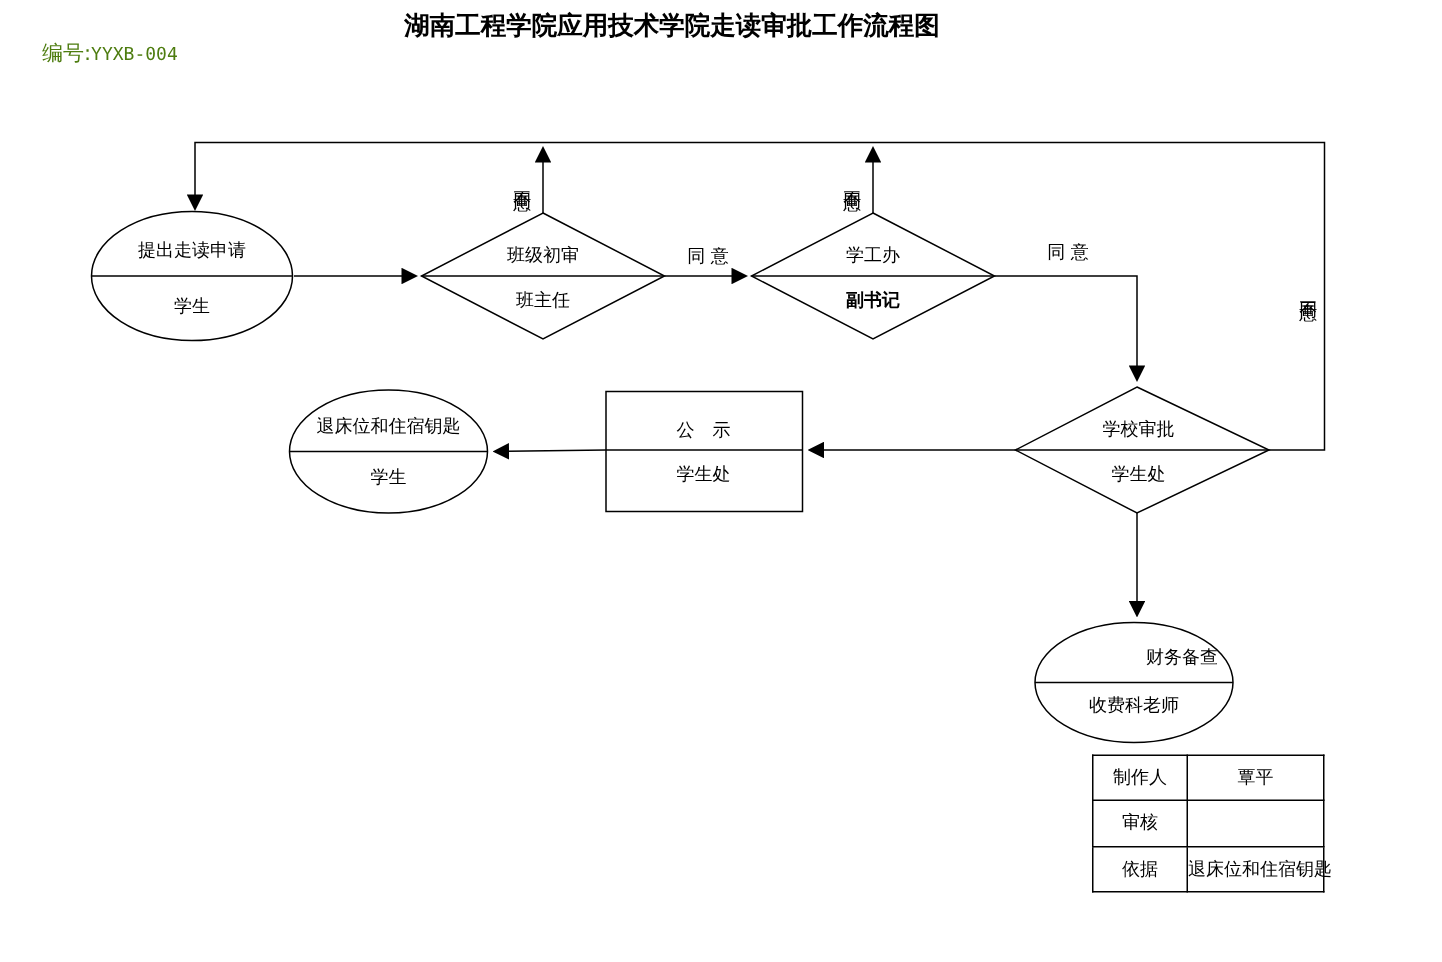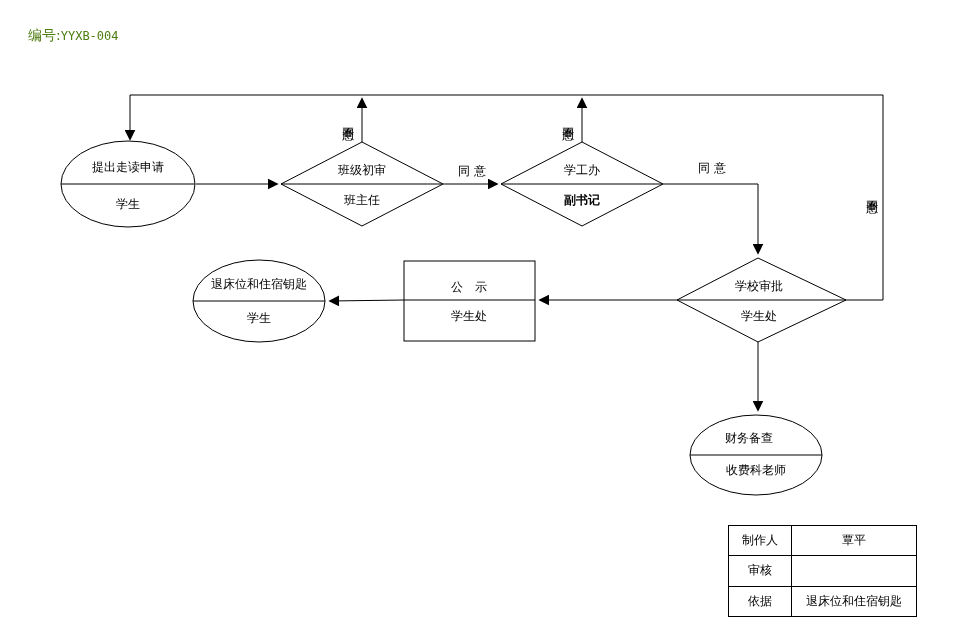--- a/index.html
+++ b/index.html
@@ -53,22 +53,22 @@
     color: #4d7c0f;
     white-space: nowrap;
   }
   .doc-number .num {
     font-size: 12px;
     font-family: "DejaVu Sans Mono", "Liberation Mono", monospace;
   }
   table.info-table {
     position: absolute;
     left: 728px;
-    top: 525px;
-    width: 189px;
+    top: 503px;
+    width: 155px;
     height: 92px;
     border-collapse: collapse;
     table-layout: fixed;
     padding-left: 32px;
   }
   table.info-table td {
     border: 1px solid #000000;
     font-size: 12px;
     text-align: center;
     vertical-align: middle;
@@ -120,20 +120,21 @@
       <line x1="404" y1="300" x2="535" y2="300"></line>
 
       <ellipse cx="259" cy="301" rx="66" ry="41"></ellipse>
       <line x1="193" y1="301" x2="325" y2="301"></line>
 
       <ellipse cx="756" cy="455" rx="66" ry="40"></ellipse>
       <line x1="690" y1="455" x2="822" y2="455"></line>
     </g>
   </svg>
 
+  <div class="page-title">湖南工程学院应用技术学院走读审批工作流程图</div>
   <div class="doc-number">
     <span>编号:</span><span class="num">YYXB-004</span>
   </div>
 
   <div class="lbl" style="left:128px; top:167px;">提出走读申请</div>
   <div class="lbl" style="left:128px; top:204px;">学生</div>
 
   <div class="lbl" style="left:362px; top:170px;">班级初审</div>
   <div class="lbl" style="left:362px; top:200px;text-align:right;">班主任</div>
 
@@ -142,21 +143,21 @@
 
   <div class="lbl" style="left:759px; top:286px;">学校审批</div>
   <div class="lbl" style="left:759px; top:316px;">学生处</div>
 
   <div class="lbl" style="left:469px; top:287px;">公　示</div>
   <div class="lbl" style="left:469px; top:316px;">学生处</div>
 
   <div class="lbl" style="left:259px; top:284px;">退床位和住宿钥匙</div>
   <div class="lbl" style="left:259px; top:318px;">学生</div>
 
-  <div class="lbl" style="left:749px; top:438px;">财务备查</div>
+  <div class="lbl" style="left:788px; top:438px;">财务备查</div>
   <div class="lbl" style="left:756px; top:470px;">收费科老师</div>
 
   <div class="lbl" style="left:472px; top:171px;">同 意</div>
   <div class="lbl" style="left:712px; top:168px;">同 意</div>
 
   <div class="lbl lbl-vertical" style="left:348px; top:119px;">不同意</div>
   <div class="lbl lbl-vertical" style="left:568px; top:119px;">不同意</div>
   <div class="lbl lbl-vertical" style="left:872px; top:192px;">不同意</div>
 
   <table class="info-table">

